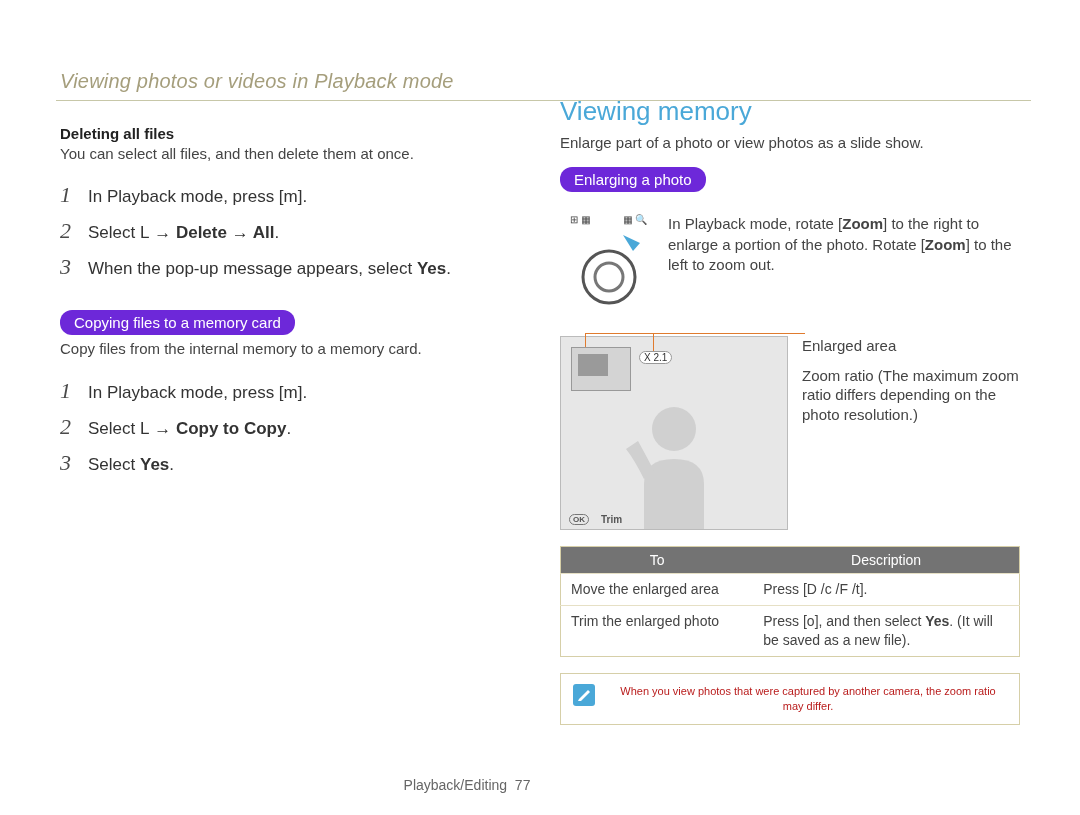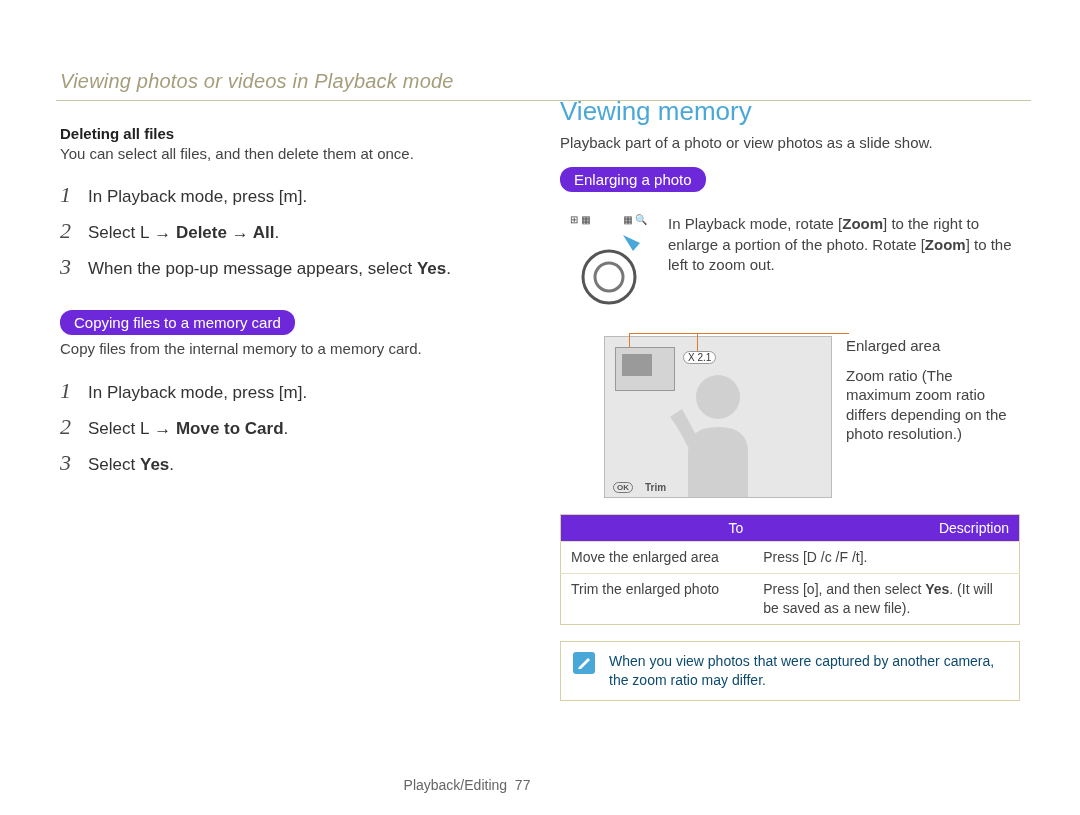--- a/index.html
+++ b/index.html
@@ -112,26 +112,25 @@
   }
   
   .mock-row {
     display: flex;
     align-items: flex-start;
     gap: 14px;
     margin-bottom: 16px;
   }
   .screen {
     width: 228px;
-    height: 162px;
+    height: 194px;
     background: #e7e7e7;
     border: 1px solid #bbb;
     position: relative;
     flex: 0 0 228px;
-    margin-left: 44px;
   }
   .nav-box {
     position: absolute;
     top: 10px; left: 10px;
     width: 60px; height: 44px;
     background: #d4d4d4;
     border: 1px solid #999;
   }
   .nav-inner {
     position: absolute;
@@ -185,23 +184,23 @@
   }
   .callout-stack { display: flex; flex-direction: column; gap: 10px; }
   
   .desc-table {
     border: 1px solid #d6cfa8;
     width: 100%;
     border-collapse: collapse;
     font-size: 14px;
   }
   .desc-table th {
-    background: #6d28d9;
+    background: #737373;
     color: #fff;
-    text-align: right;
+    text-align: center;
     font-weight: 400;
     padding: 5px 10px;
   }
   .desc-table td {
     padding: 6px 10px;
     vertical-align: top;
     color: #444;
     border-top: 1px solid #e6e0c5;
     line-height: 1.35;
   }
@@ -218,23 +217,24 @@
     width: 22px; height: 22px;
     flex: 0 0 22px;
     background: #4aa8d8;
     border-radius: 3px;
     display: flex;
     align-items: center;
     justify-content: center;
   }
   .note-icon svg { width: 14px; height: 14px; }
   .note-text {
-    font-size: 14px;
-    color: #0c4a6e;
+    font-size: 11px;
+    color: #b91c1c;
     line-height: 1.35;
+    text-align: center;
   }
   
   .footer {
     position: absolute;
     bottom: 22px;
     width: 934px;
     text-align: center;
     font-size: 14px;
     color: #666;
   }
@@ -279,35 +279,35 @@
     
     <div class="step">
       <span class="step-num">1</span>
       <span class="step-text">
         <span>In Playback mode, press [</span><span>m</span><span>].</span>
       </span>
     </div>
     <div class="step">
       <span class="step-num">2</span>
       <span class="step-text">
-        <span>Select </span><span>L</span><span class="bold"> → Move to Card</span><span>.</span>
+        <span>Select </span><span>L</span><span class="bold"> → Copy to Copy</span><span>.</span>
       </span>
     </div>
     <div class="step">
       <span class="step-num">3</span>
       <span class="step-text">
         <span>Select </span><span class="bold">Yes</span><span>.</span>
       </span>
     </div>
   </div>
 
   <div class="col">
     <div style="height:26px"></div>
     <div class="section-title">Viewing memory</div>
-    <div class="body-text" style="margin-bottom:10px">Playback part of a photo or view photos as a slide show.</div>
+    <div class="body-text" style="margin-bottom:10px">Enlarge part of a photo or view photos as a slide show.</div>
 
     <div class="pill" style="margin-top:4px">Enlarging a photo</div>
 
     <div class="dial-block">
       <div class="dial">
         <div class="dial-labels">
           <span>⊞ ▦</span>
           <span>▦ 🔍</span>
         </div>
         <svg viewBox="0 0 82 74">

